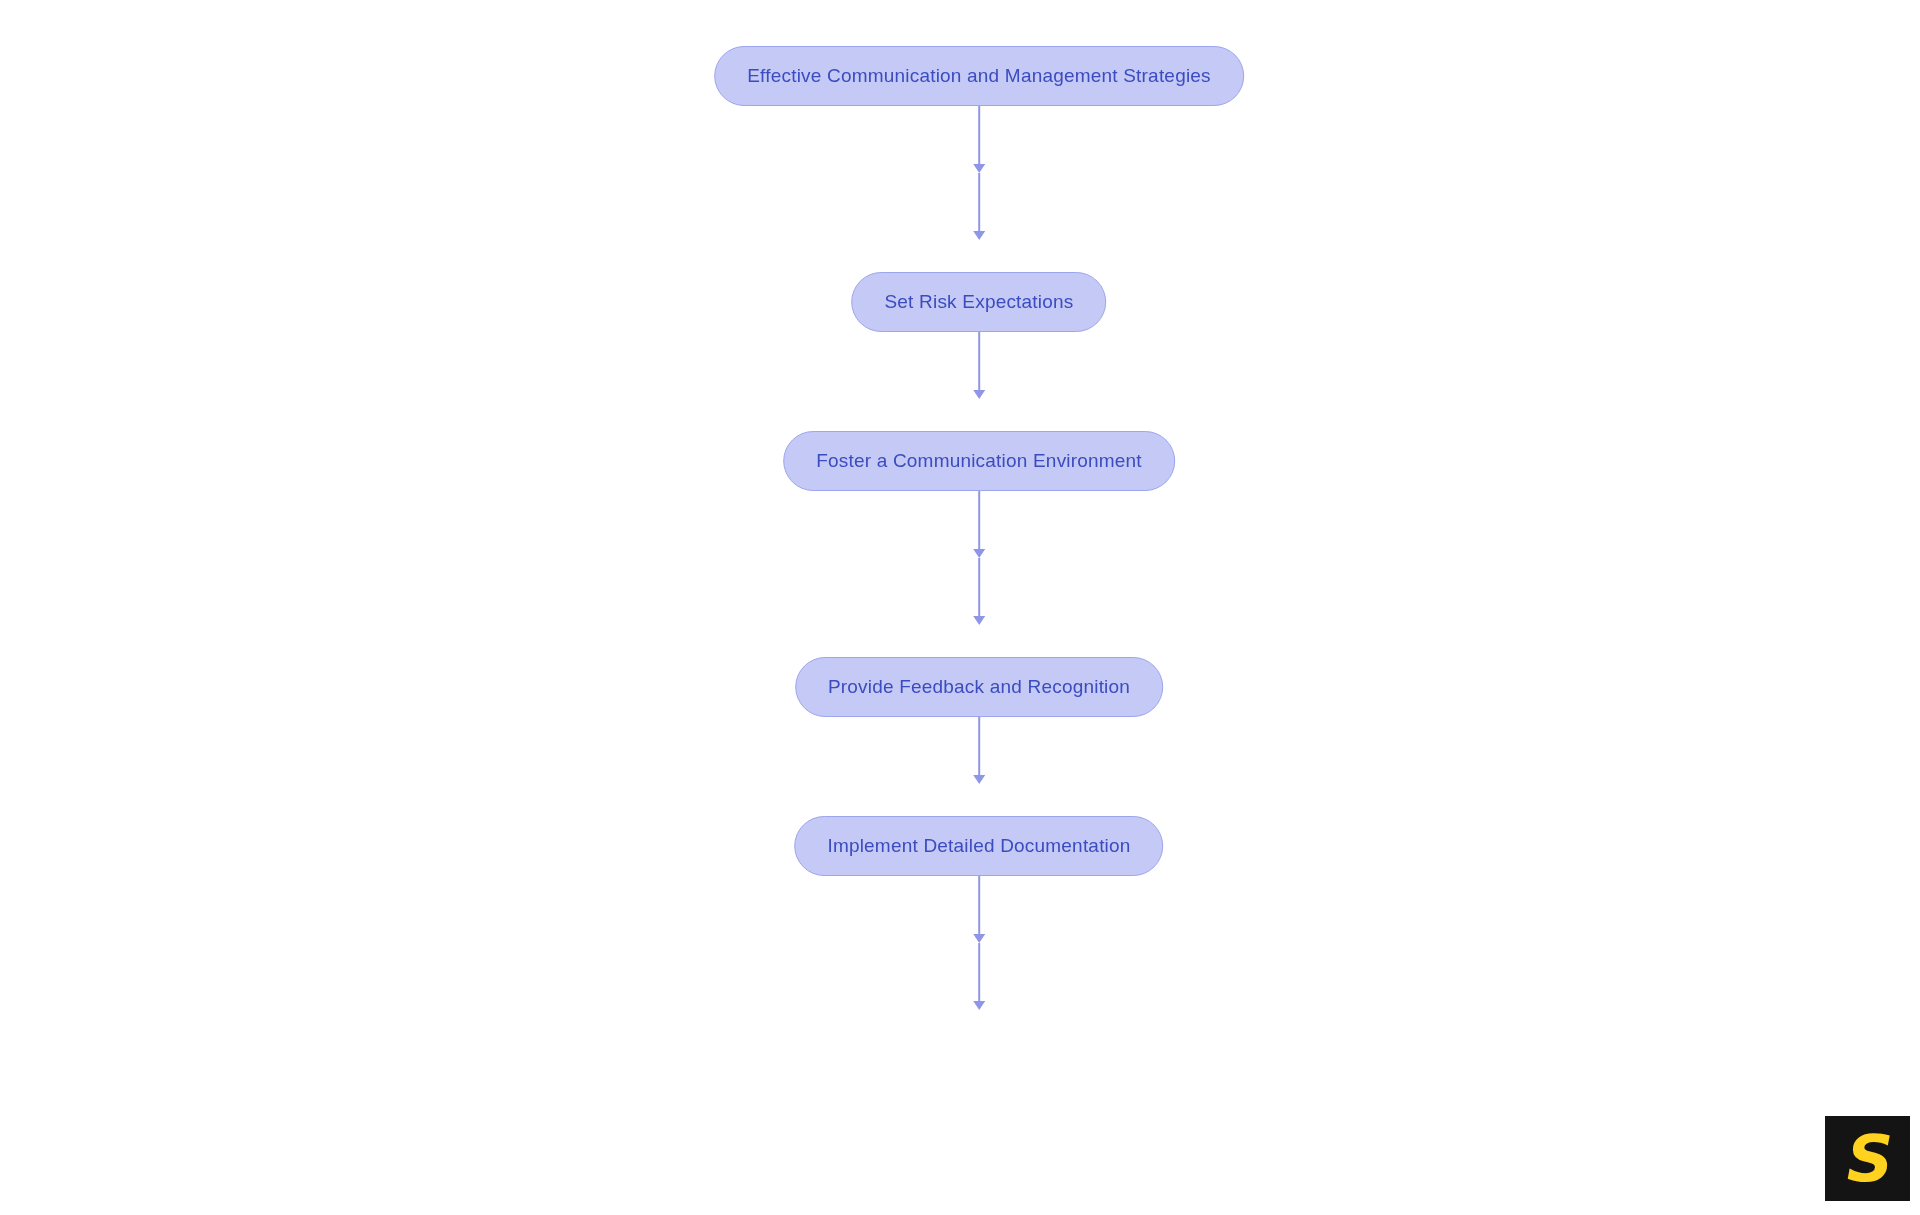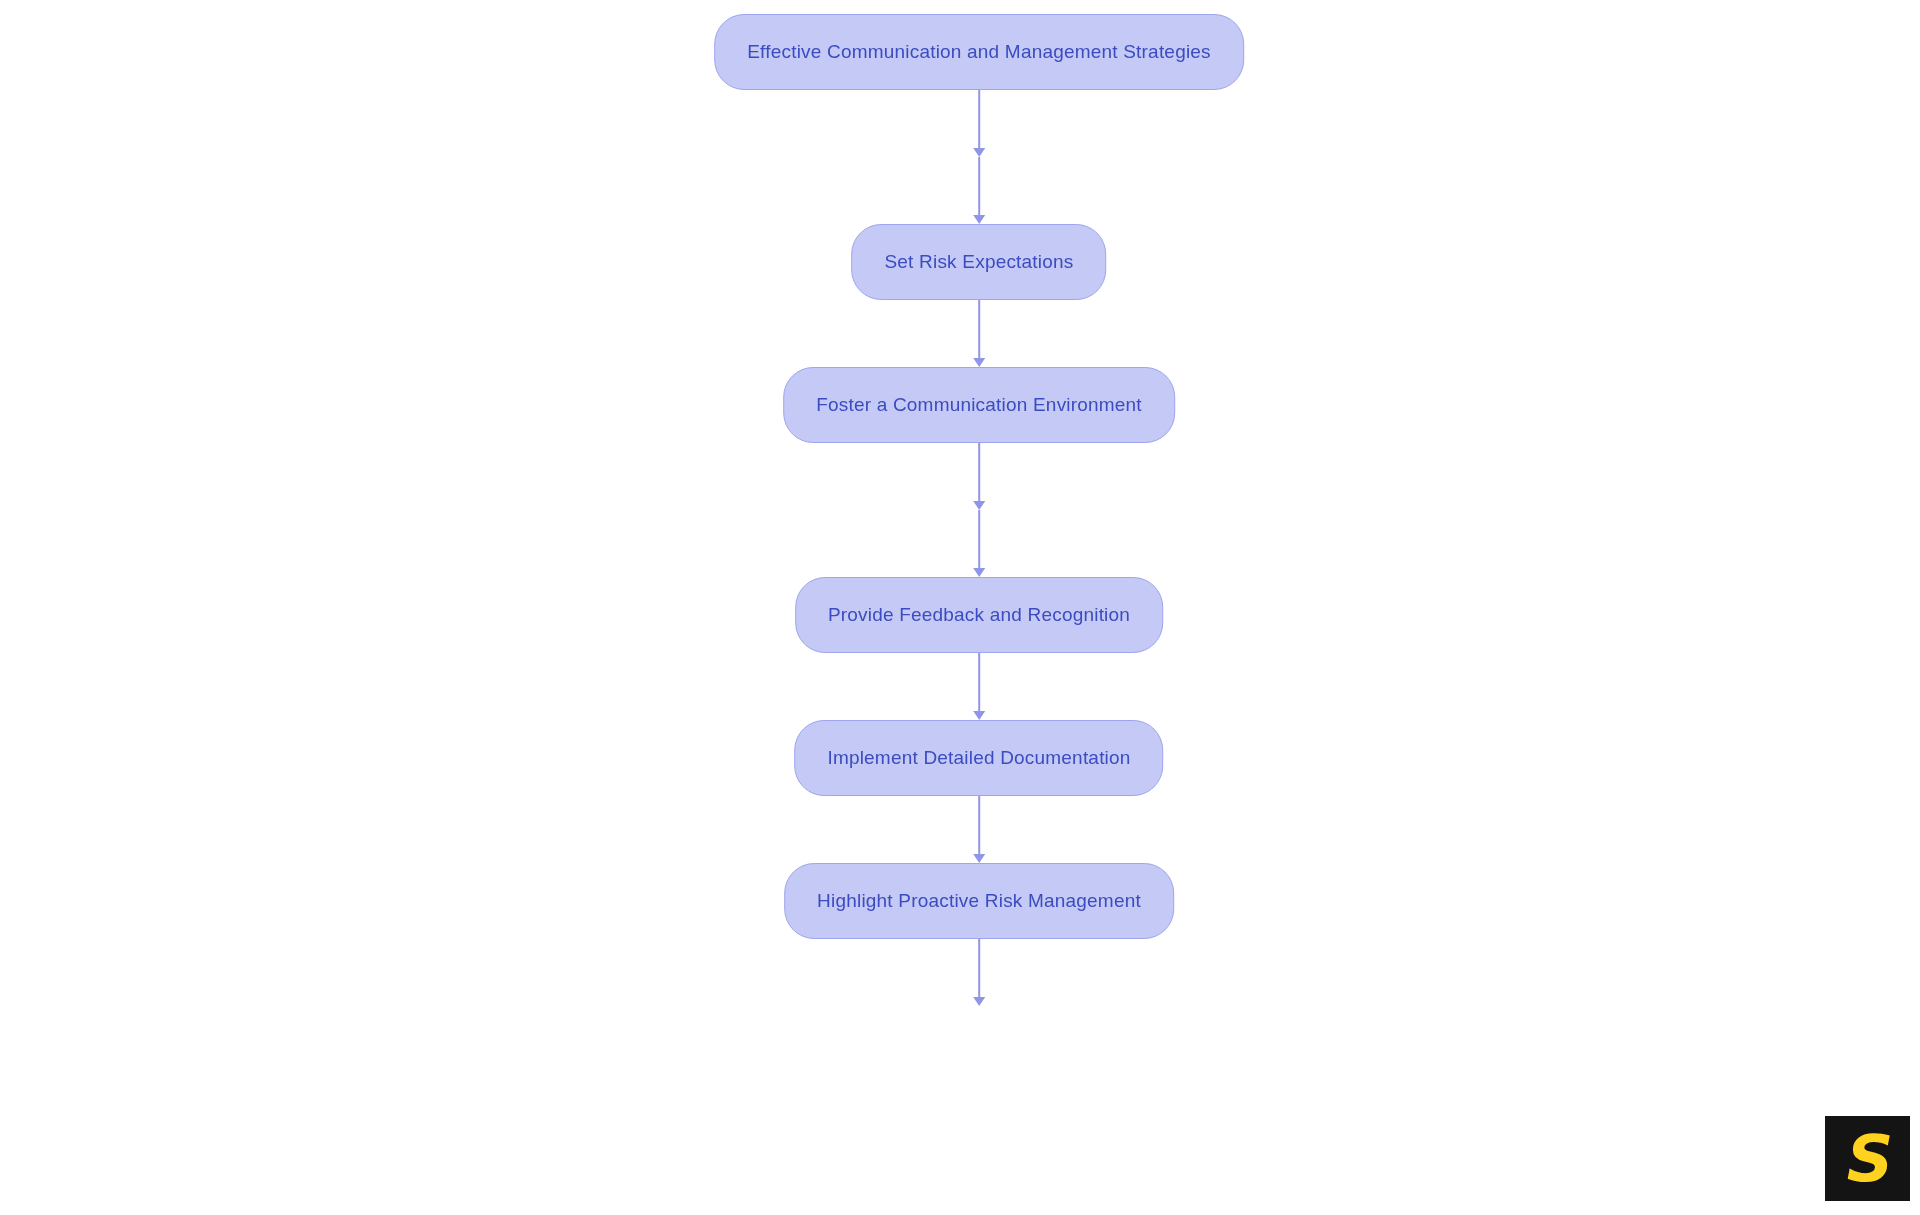--- a/index.html
+++ b/index.html
@@ -20,30 +20,31 @@
     position:relative;overflow:hidden;
   }
   .page{position:absolute;inset:0;}
   .flow{
     position:absolute;
     top:14px;left:979px;
     transform:translateX(-50%);
     display:flex;flex-direction:column;align-items:center;
   }
   .node{
-    height:76px;
+    height:60px;
     padding:0 32px;
     display:flex;align-items:center;justify-content:flex-start;
     background:var(--node-fill);
     border:1px solid var(--node-border);
     border-radius:30px;
     color:var(--node-text);
     font-size:19px;
     letter-spacing:.2px;
     white-space:nowrap;
+    margin-top:32px;
   }
   .connector{
     height:67px;
     display:flex;flex-direction:column;align-items:center;
   }
   .connector .line{
     width:2px;flex:1;
     background:var(--arrow);
   }
   .connector .head{
@@ -103,23 +104,20 @@
         <div class="line"></div>
         <div class="head"></div>
       </div>
       <div class="node">
         <span>Implement Detailed Documentation</span>
       </div>
       <div class="connector">
         <div class="line"></div>
         <div class="head"></div>
       </div>
-      <div class="node">
-        <span>Highlight Proactive Risk Management</span>
-      </div>
       <div class="connector">
         <div class="line"></div>
         <div class="head"></div>
       </div>
     </div>
 
   <div class="logo">
     <svg viewBox="0 0 100 100">
       <rect x="0" y="0" width="100" height="100" fill="var(--logo-bg)"></rect>
       <text x="53" y="77" text-anchor="middle" font-family="DejaVu Sans, Liberation Sans, sans-serif" font-weight="bold" font-style="italic" font-size="76" fill="var(--logo-letter)">S</text>

